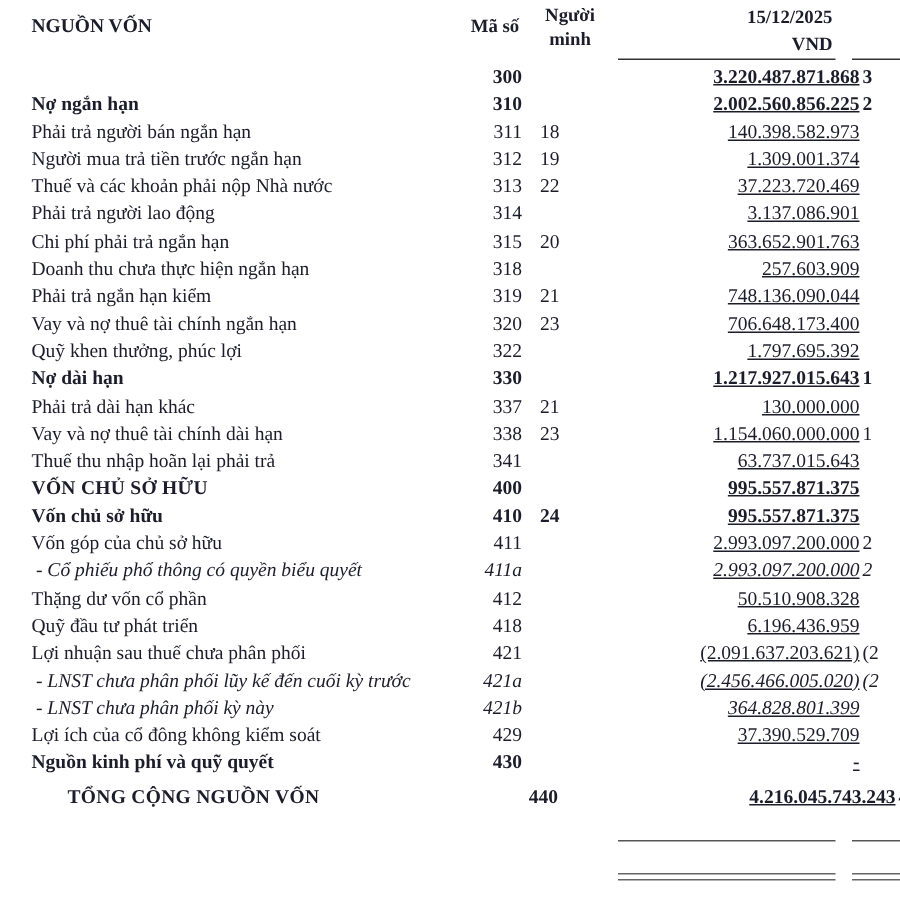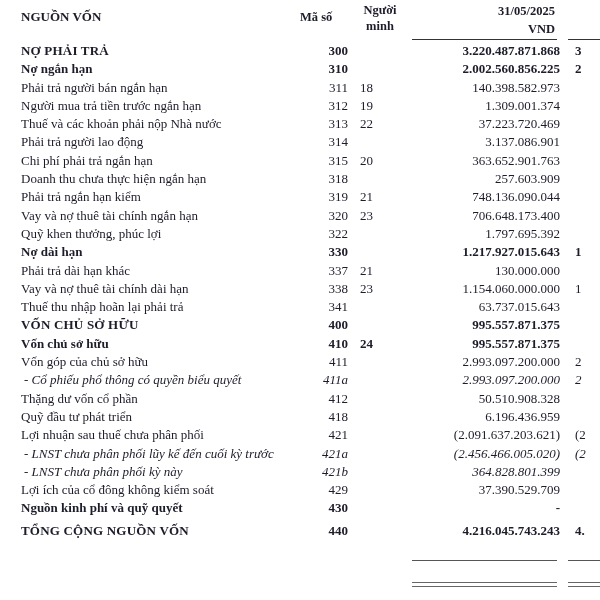--- a/index.html
+++ b/index.html
@@ -4,33 +4,33 @@
 <style>
   html, body { margin: 0; padding: 0; background: #ffffff; }
   body {
     width: 600px; height: 600px; overflow: hidden; position: relative;
     font-family: "Liberation Serif", "DejaVu Serif", serif;
     color: #1c1c2a;
   }
   .page { position: absolute; left: 0; top: 0; width: 557px; height: 600px; }
   .hdr { position: absolute; font-size: 12.5px; line-height: 15px; font-weight: bold; }
   .hdr-name { left: 21px; top: 9px; font-size: 13px; }
-  .hdr-code { left: 300px; top: 10px; width: 60px; text-align: left; font-size: 12.5px; }
+  .hdr-code { left: 300px; top: 10px; width: 60px; text-align: center; font-size: 12.5px; }
   .hdr-note { left: 352px; top: 2px; width: 56px; text-align: center; font-size: 12.5px; line-height: 16px; }
   .hdr-period { left: 415px; top: 2px; width: 140px; text-align: right; font-size: 12.5px; line-height: 18px; }
   .hdr-rule { position: absolute; top: 39px; height: 1px; background: #333; }
   .rule-a { left: 412px; width: 145px; }
   .rule-b { left: 568px; width: 40px; }
 
   .rows { position: absolute; left: 0; top: 42px; width: 600px; }
   .row { position: relative; height: 18.3px; font-size: 13px; line-height: 18.3px; white-space: nowrap; }
   .row .c-name { position: absolute; left: 21px; }
   .row .c-code { position: absolute; left: 308px; width: 40px; text-align: right; }
   .row .c-note { position: absolute; left: 360px; width: 32px; text-align: left; }
-  .row .c-val  { position: absolute; left: 405px; width: 155px; text-align: right; }
+  .row .c-val  { position: absolute; left: 418px; width: 155px; text-align: right; text-decoration: underline; }
   .row .c-prev { position: absolute; left: 575px; width: 60px; text-align: left; }
   .row.bold { font-weight: bold; }
   .row.ital { font-style: italic; }
   .row.ital .c-name { left: 24px; }
   .row.caps .c-name { letter-spacing: 0.2px; }
 
   .line-single { position: absolute; height: 1px; background: #555; }
   .line-double { position: absolute; height: 3px; border-top: 1px solid #666; border-bottom: 1px solid #666; }
 </style>
 </head>
@@ -38,29 +38,28 @@
 
 <div class="page">
 
   <div class="hdr hdr-name">NGUỒN VỐN</div>
   <div class="hdr hdr-code">Mã số</div>
   <div class="hdr hdr-note">
     <div>Người</div>
     <div>minh</div>
   </div>
   <div class="hdr hdr-period">
-    <div>31/05/2025</div>
+    <div>15/12/2025</div>
     <div>VND</div>
   </div>
   <div class="hdr-rule rule-a"></div>
   <div class="hdr-rule rule-b"></div>
 
   <div class="rows" id="rows">
       <div class="row bold caps">
-        <span class="c-name">NỢ PHẢI TRẢ</span>
         <span class="c-code">300</span>
         <span class="c-note"></span>
         <span class="c-val">3.220.487.871.868</span>
         <span class="c-prev">3</span>
       </div>
       <div class="row bold">
         <span class="c-name">Nợ ngắn hạn</span>
         <span class="c-code">310</span>
         <span class="c-note"></span>
         <span class="c-val">2.002.560.856.225</span>
@@ -227,21 +226,21 @@
         <span class="c-val">37.390.529.709</span>
         <span class="c-prev"></span>
       </div>
       <div class="row bold">
         <span class="c-name">Nguồn kinh phí và quỹ quyết</span>
         <span class="c-code">430</span>
         <span class="c-note"></span>
         <span class="c-val">-</span>
         <span class="c-prev"></span>
       </div>
-      <div class="row bold caps" style="margin-top: 4px;">
+      <div class="row bold caps" style="margin-top: 4px; margin-left: 24px;">
         <span class="c-name">TỔNG CỘNG NGUỒN VỐN</span>
         <span class="c-code">440</span>
         <span class="c-note"></span>
         <span class="c-val">4.216.045.743.243</span>
         <span class="c-prev">4.</span>
       </div>
     </div>
 
   <div class="line-single" style="left:412px; top:560px; width:145px;"></div>
   <div class="line-single" style="left:568px; top:560px; width:40px;"></div>

